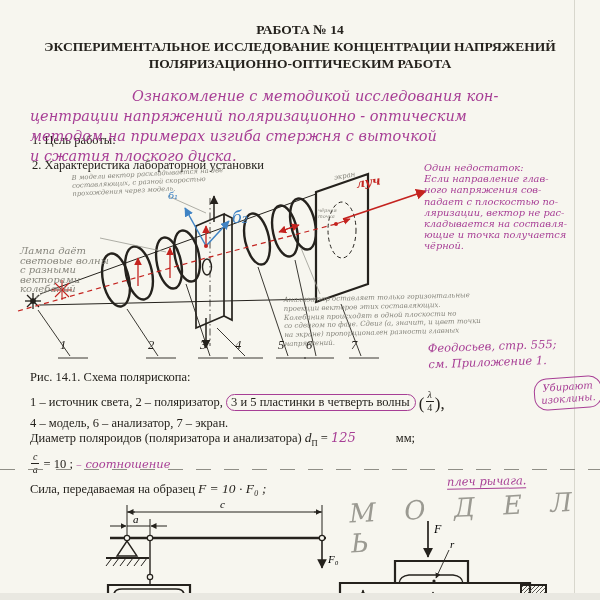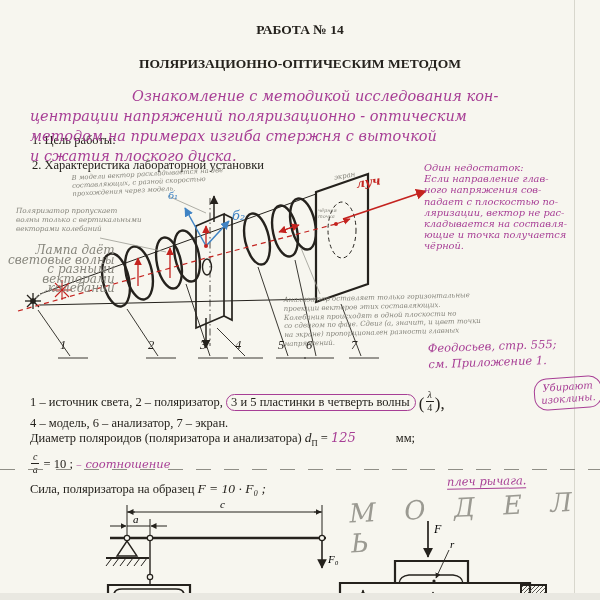--- a/index.html
+++ b/index.html
@@ -31,21 +31,22 @@
   .svgit{font-style:italic;}
 </style>
 </head>
 <body>
 
 <div class="page">
 
   <div class="abs marginline" style="left:574px;top:0;height:600px;"></div>
 
   <div class="abs center print bold" style="top:22px;font-size:13.5px;">РАБОТА № 14</div>
-  <div class="abs center print bold" style="top:56px;font-size:13.5px;">ПОЛЯРИЗАЦИОННО-ОПТИЧЕСКИМ МЕТОДОМ</div>
+  <div class="abs center print bold" style="top:39px;font-size:13.5px;">ЭКСПЕРИМЕНТАЛЬНОЕ ИССЛЕДОВАНИЕ КОНЦЕНТРАЦИИ НАПРЯЖЕНИЙ</div>
+  <div class="abs center print bold" style="top:56px;font-size:13.5px;">ПОЛЯРИЗАЦИОННО-ОПТИЧЕСКИМ РАБОТА</div>
 
   <div class="abs print" style="left:32px;top:89px;margin-top:44px;">1.  Цель работы:</div>
   <div class="abs hw ml" style="left:30px;top:86px;width:556px;font-size:14.5px;line-height:20px;text-indent:102px;">Ознакомление с методикой исследования кон-
 центрации напряжений поляризационно - оптическим
 методом на примерах изгиба стержня с выточкой
 и сжатия плоского диска.</div>
 
   <div class="abs print" style="left:32px;top:158px;">2.  Характеристика лабораторной установки</div>
 
   <svg class="abs" style="left:0;top:168px;" width="600" height="204" viewBox="0 0 600 204">
@@ -134,24 +135,21 @@
         <line x1="233" y1="190" x2="263" y2="190"></line>
       <line x1="276" y1="190" x2="306" y2="190"></line>
         <line x1="304" y1="190" x2="334" y2="190"></line>
       <line x1="349" y1="190" x2="379" y2="190"></line>
     </g>
   </svg>
 
   <div class="abs pencil ml" style="left:72px;top:170px;font-size:6.8px;line-height:8.2px;transform:rotate(-3deg);">В модели вектор раскладывается на две
 составляющих, с разной скоростью
 прохождения через модель.</div>
-  <div class="abs pencil ml" style="left:16px;top:206px;font-size:7.2px;line-height:9px;">Поляризатор пропускает
-волны только с вертикальными
-векторами колебаний</div>
-  <div class="abs pencil ml" style="left:8px;top:246px;font-size:12px;line-height:9.5px;text-align:right;">Лампа даёт
+  <div class="abs pencil ml" style="left:20px;top:246px;font-size:10px;line-height:9.5px;">Лампа даёт
 световые волны
 с разными
 векторами
 колебаний</div>
   <div class="abs hw ml" style="left:424px;top:162px;width:168px;font-size:9.8px;line-height:11.2px;">Один недостаток:
 Если направление глав-
 ного напряжения сов-
 падает с плоскостью по-
 ляризации, вектор не рас-
 кладывается на составля-
@@ -164,51 +162,52 @@
 на экране) пропорционален разности главных
 напряжений.</div>
   <div class="abs hw ml" style="left:428px;top:338px;font-size:11.5px;line-height:16px;transform:rotate(-2deg);">Феодосьев, стр. 555;
 см. Приложение 1.</div>
 
   <div class="abs pencil" style="left:334px;top:172px;font-size:7px;transform:rotate(-10deg);">экран</div>
   <div class="abs pencil ml" style="left:318px;top:208px;font-size:5px;line-height:5.5px;">чёрная
 точка</div>
   <div class="abs hw red bold" style="left:356px;top:175px;font-size:12px;color:#c4231f;transform:rotate(-8deg);">луч</div>
   <div class="abs hw blue" style="left:168px;top:190px;font-size:10px;color:#3f83c4;">б₁</div>
-  <div class="abs hw blue" style="left:232px;top:208px;font-size:13px;color:#3f83c4;">б₂</div>
+  <div class="abs hw blue" style="left:232px;top:208px;font-size:16px;color:#3f83c4;">б₂</div>
 
   <div class="abs num" style="left:60px;top:338px;">1</div>
   <div class="abs num" style="left:148px;top:338px;">2</div>
   <div class="abs num" style="left:200px;top:338px;">3</div>
   <div class="abs num" style="left:235px;top:338px;">4</div>
   <div class="abs num" style="left:278px;top:338px;">5</div>
   <div class="abs num" style="left:306px;top:338px;">6</div>
   <div class="abs num" style="left:351px;top:338px;">7</div>
 
+  <div class="abs print" style="left:30px;top:370px;">Рис. 14.1. Схема полярископа:</div>
   <div class="abs print" style="left:30px;top:390px;">
     <span>1 – источник света, 2 – поляризатор, </span><span class="circ">3 и 5 пластинки в четверть волны</span>
     <span class="bigp">(</span><span class="vfrac"><span class="ft">λ</span><span class="fb">4</span></span><span class="bigp">),</span>
   </div>
   <div class="abs bubble hw" style="left:534px;top:377px;width:62px;"><span class="ml">Убирают
 изоклины.</span></div>
   <div class="abs print" style="left:30px;top:416px;">4 – модель, 6 – анализатор, 7 – экран.</div>
 
   <div class="abs print" style="left:30px;top:430px;">
     <span>Диаметр поляроидов (поляризатора и анализатора) </span><span class="math">d</span><sub>П</sub><span> = </span><span class="hw" style="font-size:13px;margin-left:0;">125</span><span style="margin-left:40px;">мм;</span>
   </div>
 
   <div class="abs print" style="left:30px;top:452px;">
     <span class="vfrac"><span class="ft">c</span><span class="fb" style="font-style:italic">a</span></span><span> = 10 ; </span><span class="hw" style="font-size:11.5px;">– соотношение</span>
   </div>
   <div class="abs hw underl" style="left:447px;top:474px;font-size:11.5px;transform:rotate(-1deg);">плеч рычага.</div>
 
   <div class="abs dashline" style="left:0;top:469px;width:600px;"></div>
 
   <div class="abs print" style="left:30px;top:481px;">
-    <span>Сила, поляризатора на образец </span><span class="math">F = 10 · F₀ ;</span>
+    <span>Сила, передаваемая на образец </span><span class="math">F = 10 · F₀ ;</span>
   </div>
 
   <div class="abs pencil" style="left:350px;top:492px;font-size:26px;letter-spacing:10px;color:#9b9a92;transform:rotate(-3deg);">М О Д Е Л Ь</div>
 
   <svg class="abs" style="left:0;top:497px;" width="600" height="103" viewBox="0 0 600 103">
     <defs>
       <marker id="mB2" markerWidth="7" markerHeight="7" refX="5.5" refY="3" orient="auto">
           <path d="M0,0 L6,3 L0,6 Z" fill="#25221d"></path>
         </marker>
       <pattern id="hatchP" patternUnits="userSpaceOnUse" width="4" height="4">

